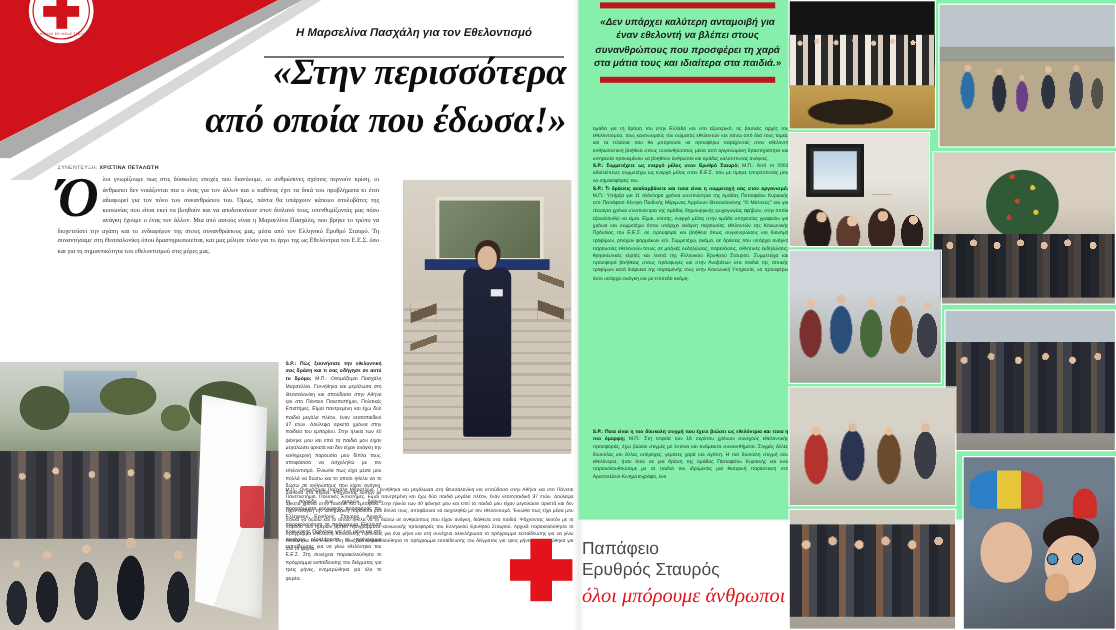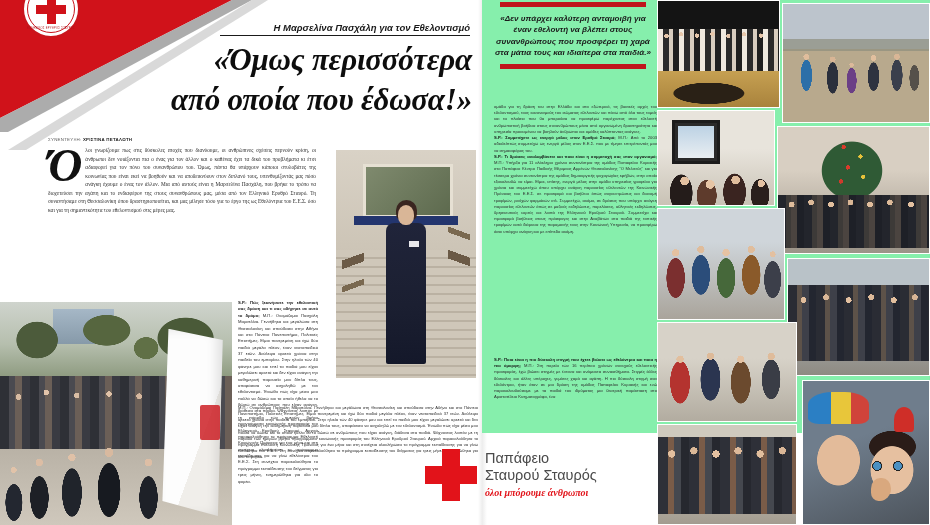--- a/index.html
+++ b/index.html
@@ -48,23 +48,23 @@
   #seal .cross-v{position:absolute;left:50%;top:22%;width:9px;height:56%;margin-left:-4.5px;background:#d0121a;}
   #seal .cross-h{position:absolute;top:50%;left:22%;height:9px;width:56%;margin-top:-4.5px;background:#d0121a;}
   #seal .seal-txt{
     position:absolute;left:0;right:0;bottom:6px;text-align:center;
     font-size:2.6px;letter-spacing:.3px;color:#b01118;
   }
 
   
   #kicker{
     position:absolute;left:220px;top:22px;width:250px;
-    text-align:right;font-style:italic;font-weight:bold;
+    text-align:center;font-style:italic;font-weight:bold;
     font-size:9.5px;color:#1a1a1a;
-    border-bottom:1px solid #1a1a1a;padding-bottom:2px;
+    border-bottom:1px solid #1a1a1a;padding-bottom:14px;
   }
   #headline{
     position:absolute;left:92px;top:40px;width:380px;
     text-align:right;
     font-family:"Liberation Serif", serif;
     font-style:italic;font-weight:bold;
     font-size:31px;line-height:1.28;color:#0d0d0d;
     letter-spacing:-.2px;
   }
 
@@ -137,22 +137,22 @@
   #hrc-cross{position:absolute;left:0;top:2px;width:52px;height:52px;}
   #hrc-cross .cv{position:absolute;left:17px;top:0;width:18px;height:52px;background:#e2131a;}
   #hrc-cross .ch{position:absolute;top:17px;left:0;height:18px;width:52px;background:#e2131a;}
   #hrc-name{
     position:absolute;left:60px;top:3px;width:170px;
     font-size:14.5px;line-height:1.18;color:#4a4a4a;font-weight:normal;
   }
   #hrc-tag{
     position:absolute;left:60px;top:40px;width:180px;
     font-family:"Liberation Serif", serif;
-    font-style:italic;font-weight:bold;
-    font-size:10px;color:#e2131a;white-space:nowrap;
+    font-style:italic;font-weight:normal;
+    font-size:17px;color:#e2131a;white-space:nowrap;
   }
 
   
   
   #ph-parade{left:0;top:302px;width:232px;height:223px;}
   #ph-parade .sky{position:absolute;left:0;top:0;width:100%;height:34%;
     background:linear-gradient(180deg,#cfd4cd 0%,#b6bfae 55%,#8d9a7f 100%);}
   #ph-parade .trees{position:absolute;left:0;top:2%;width:100%;height:36%;
     background:
       radial-gradient(ellipse 34px 30px at 16% 42%,#4c5b3b 0 60%,transparent 62%),
@@ -389,21 +389,21 @@
     <div id="seal">
       <div class="ring"></div>
       <div class="cross-v"></div>
       <div class="cross-h"></div>
       <div class="seal-txt">ΕΛΛΗΝΙΚΟΣ ΕΡΥΘΡΟΣ ΣΤΑΥΡΟΣ</div>
     </div>
 
     <div id="kicker">Η Μαρσελίνα Πασχάλη για τον Εθελοντισμό</div>
 
     <div id="headline">
-      <div>«Όμως περισσότερα</div>
+      <div>«Στην περισσότερα</div>
       <div>από οποία που έδωσα!»</div>
     </div>
 
     <div id="byline">
       <span class="lbl">ΣΥΝΕΝΤΕΥΞΗ:</span>
       <span class="nm">ΧΡΙΣΤΙΝΑ ΠΕΤΑΛΩΤΗ</span>
     </div>
 
     <div id="intro">
       <span id="dropcap">Ό</span><span>λοι γνωρίζουμε πως στις δύσκολες εποχές που διανύουμε, οι ανθρώπινες σχέσεις περνούν κρίση, οι άνθρωποι δεν νοιάζονται πια ο ένας για τον άλλον και ο καθένας έχει τα δικά του προβλήματα κι έτσι αδιαφορεί για τον πόνο του συνανθρώπου του. Όμως, πάντα θα υπάρχουν κάποιοι στυλοβάτες της κοινωνίας που είναι εκεί να βοηθούν και να αποδεικνύουν στον διπλανό τους, υπενθυμίζοντάς μας πόσο ανάγκη έχουμε ο ένας τον άλλον. Μια από αυτούς είναι η Μαρσελίνα Πασχάλη, που βρήκε το τρόπο να διοχετεύσει την αγάπη και το ενδιαφέρον της στους συνανθρώπους μας, μέσα από τον Ελληνικό Ερυθρό Σταυρό. Τη συναντήσαμε στη Θεσσαλονίκη όπου δραστηριοποιείται, και μας μίλησε τόσο για το έργο της ως Εθελόντρια του Ε.Ε.Σ. όσο και για τη σημαντικότητα του εθελοντισμού στις μέρες μας.</span>
@@ -469,21 +469,21 @@
       <span>M.Π.: Στη πορεία των 16 περίπου χρόνων συνεχούς εθελοντικής προσφοράς, έχω βιώσει στιγμές με έντονα και ανάμεικτα συναισθήματα. Στιγμές άλλες δύσκολες και άλλες υπέροχες, γεμάτες χαρά και αγάπη. Η πιο δύσκολη στιγμή σαν εθελόντρια, ήταν όταν σε μια δράση της ομάδας Παπαφείου Κυριακής και ενώ παρακολουθούσαμε με τα παιδιά του ιδρύματος μια θεατρική παράσταση στο Αριστοτέλειο Κινηματογράφο, ένα</span>
     </div>
 
     <div id="hrc-logo">
       <div id="hrc-cross">
         <div class="cv"></div>
         <div class="ch"></div>
       </div>
       <div id="hrc-name">
         <div>Παπάφειο</div>
-        <div>Σταυρού Σταυρός</div>
+        <div>Ερυθρός Σταυρός</div>
       </div>
       <div id="hrc-tag">όλοι μπόρουμε άνθρωποι</div>
     </div>
 
     <div class="coll" id="c1">
       <div class="bg"></div>
       <div class="people"></div>
       <div class="heads"></div>
       <div class="floor"></div>
     </div>

